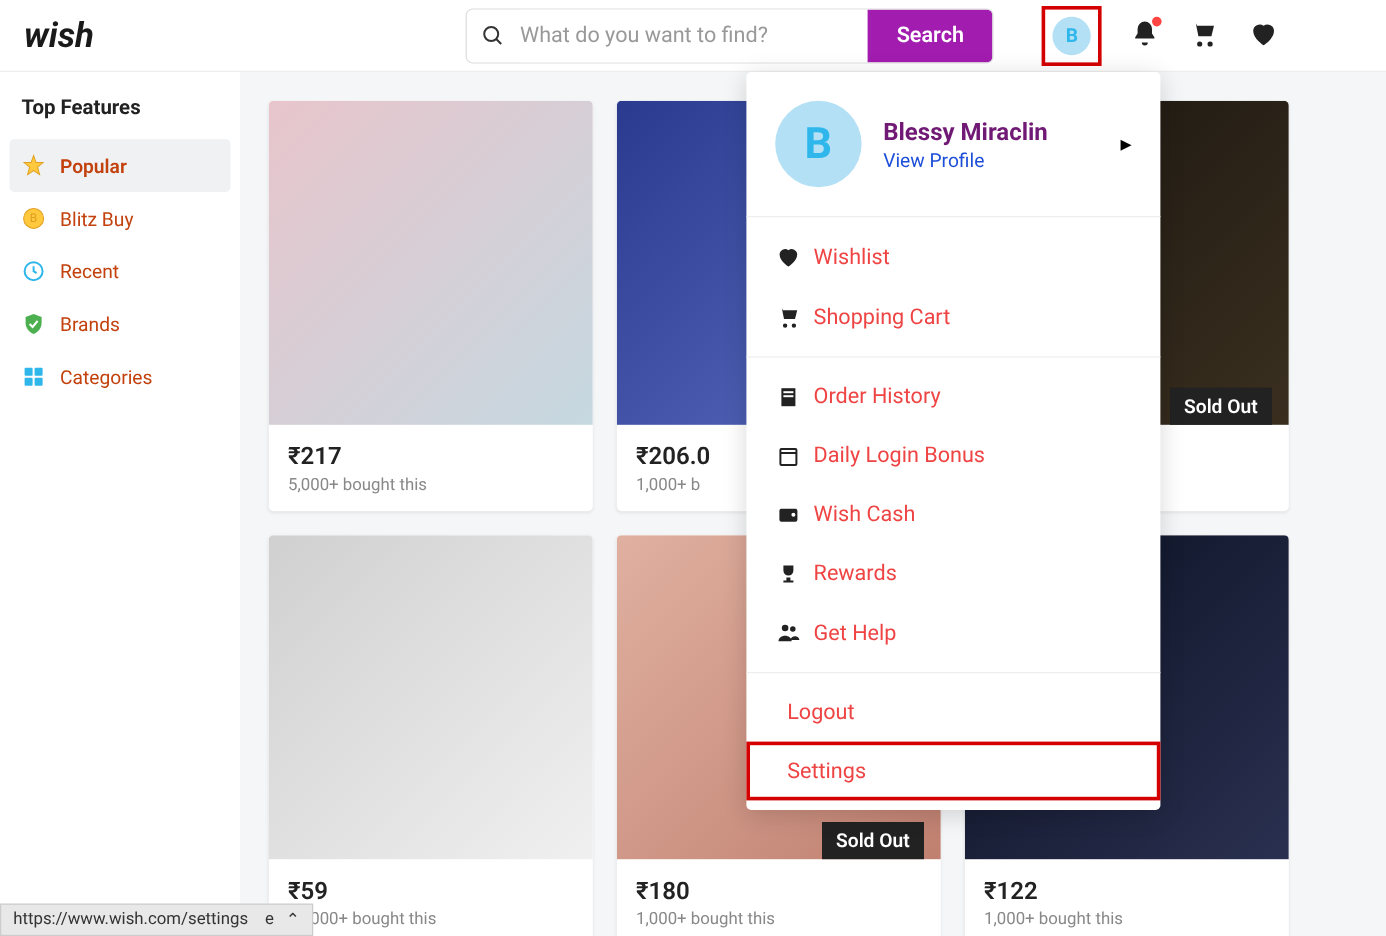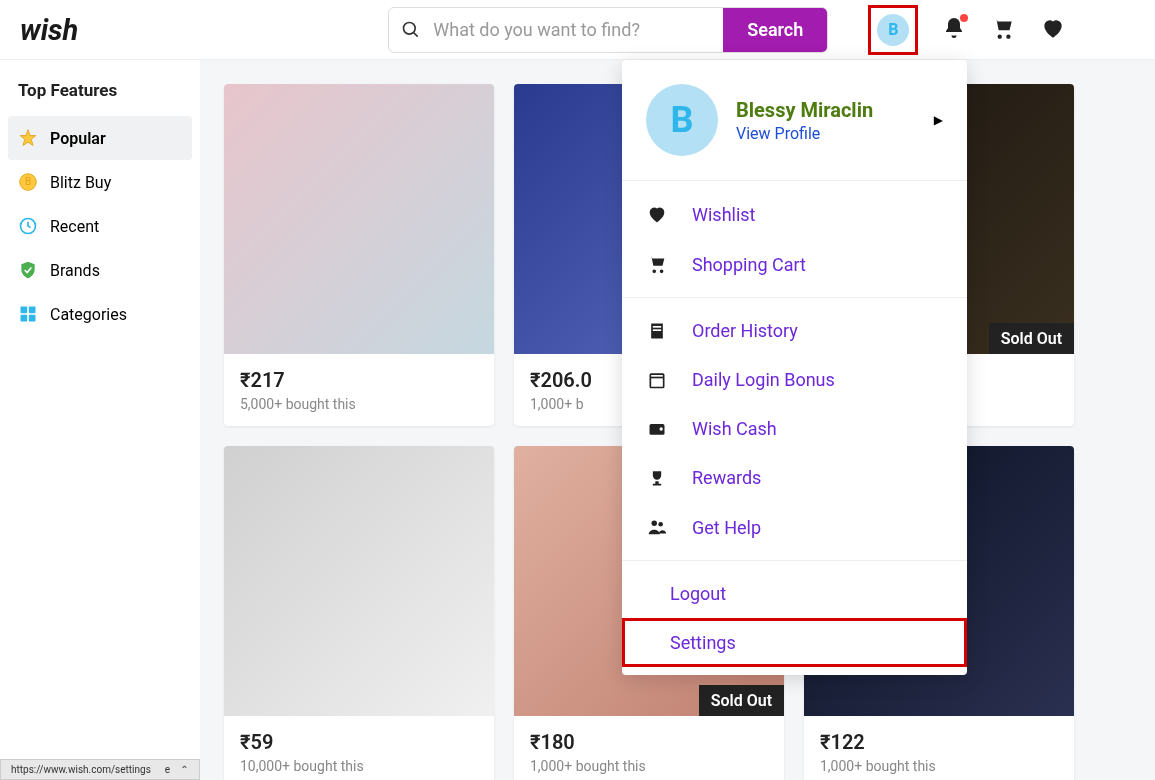--- a/index.html
+++ b/index.html
@@ -12,43 +12,43 @@
 .search-input::placeholder{color:#999}
 .search-btn{background:#a21caf;color:#fff;border:none;padding:0 24px;font-size:18px;font-weight:600;cursor:pointer}
 .header-icons{display:flex;align-items:center;gap:24px;margin-left:20px}
 .avatar-sm{width:32px;height:32px;border-radius:50%;background:#b3e0f5;display:flex;align-items:center;justify-content:center;color:#2fb7ec;font-weight:700;font-size:16px}
 .avatar-highlight{border:3px solid #d40000;padding:6px}
 .icon-btn{position:relative;cursor:pointer}
 .notif-dot{position:absolute;top:-2px;right:-2px;width:8px;height:8px;background:#f44;border-radius:50%}
 .main{display:flex;height:calc(100% - 60px);background:#f5f6f7}
 .sidebar{width:200px;background:#fff;padding:20px 8px}
 .sidebar-title{font-size:17px;font-weight:700;padding:0 10px 16px;color:#222}
-.sidebar-item{display:flex;align-items:center;gap:12px;padding:12px 10px;border-radius:4px;cursor:pointer;color:#000000;font-size:16px}
+.sidebar-item{display:flex;align-items:center;gap:12px;padding:12px 10px;border-radius:4px;cursor:pointer;color:#c2410c;font-size:16px}
 .sidebar-item.active{background:#f0f1f2;font-weight:600}
 .sidebar-icon{width:20px;height:20px;display:flex;align-items:center;justify-content:center}
 .content{flex:1;padding:24px;overflow:hidden;position:relative}
 .grid{display:grid;grid-template-columns:repeat(3,270px);gap:20px}
 .card{background:#fff;border-radius:4px;overflow:hidden;box-shadow:0 1px 3px rgba(0,0,0,.08)}
 .card-img{width:100%;height:270px;display:flex;align-items:center;justify-content:center;font-size:14px;color:#999;position:relative}
 .card-body{padding:14px 16px}
 .price{font-size:20px;font-weight:600;color:#222}
 .bought{font-size:14px;color:#888;margin-top:4px}
-.sold-out{position:absolute;bottom:0;right:0;background:#222;color:#fff;padding:6px 12px;font-size:16px;font-weight:600}
+.sold-out{position:absolute;bottom:0;right:14px;background:#222;color:#fff;padding:6px 12px;font-size:16px;font-weight:600}
 .dropdown{position:absolute;top:60px;left:622px;width:345px;background:#fff;box-shadow:0 4px 20px rgba(0,0,0,.15);border-radius:4px;z-index:100}
 .dd-profile{display:flex;align-items:center;gap:18px;padding:24px;border-bottom:1px solid #eee}
 .avatar-lg{width:72px;height:72px;border-radius:50%;background:#b3e0f5;display:flex;align-items:center;justify-content:center;color:#2fb7ec;font-weight:700;font-size:36px}
-.dd-name{font-size:20px;font-weight:700;color:#4d7c0f}
+.dd-name{font-size:20px;font-weight:700;color:#701a75}
 .dd-sub{font-size:16px;color:#1d4ed8;margin-top:2px}
 .dd-arrow{margin-left:auto;font-size:12px}
 .dd-section{padding:8px 0;border-bottom:1px solid #eee}
 .dd-section:last-child{border-bottom:none}
-.dd-item{display:flex;align-items:center;gap:24px;padding:14px 24px;font-size:18px;color:#6d28d9;cursor:pointer}
+.dd-item{display:flex;align-items:center;gap:10px;padding:14px 24px;font-size:18px;color:#ef4444;cursor:pointer}
 .dd-item.highlight{border:3px solid #d40000;padding:11px 21px}
 .dd-item-icon{width:22px;display:flex;justify-content:center}
-.status-bar{position:absolute;bottom:0;left:0;background:#e8e8e8;border:1px solid #ccc;padding:4px 10px;font-size:10px;color:#333;display:flex;align-items:flex-start;gap:6px}
+.status-bar{position:absolute;bottom:0;left:0;background:#e8e8e8;border:1px solid #ccc;padding:4px 10px;font-size:14px;color:#333;display:flex;align-items:flex-start;gap:6px}
 
 .img-a{background:linear-gradient(135deg,#e8c5cc,#c5d8e0)}
 .img-b{background:linear-gradient(135deg,#2a3b8f,#5a6bc0);color:#fff}
 .img-c{background:linear-gradient(135deg,#1a1510,#3a2f1f)}
 .img-d{background:linear-gradient(135deg,#d0d0d0,#f0f0f0)}
 .img-e{background:linear-gradient(135deg,#e0b0a0,#c08070)}
 .img-f{background:linear-gradient(135deg,#0a1020,#2a3050)}
 </style>
 </head>
 <body>

